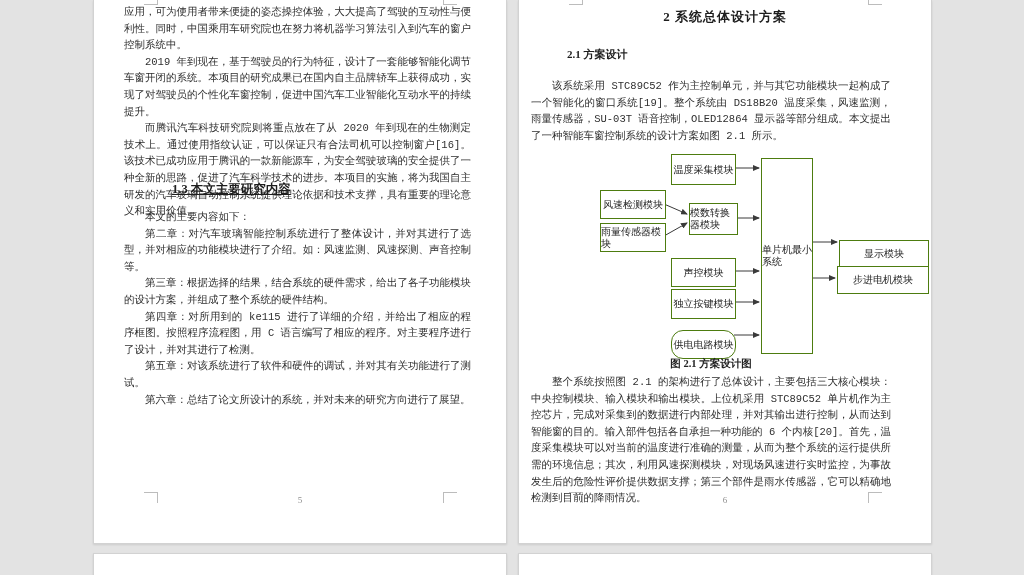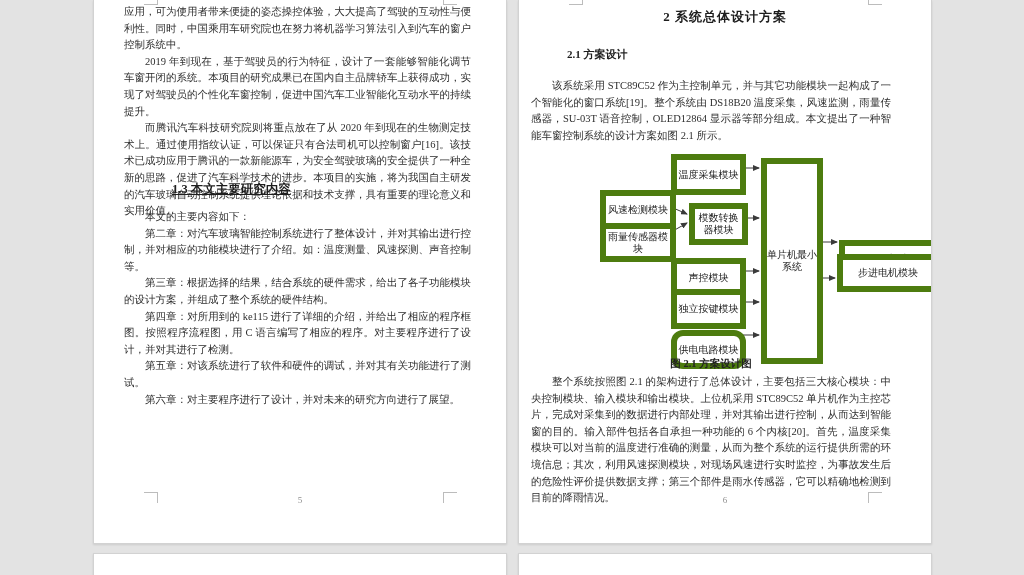--- a/index.html
+++ b/index.html
@@ -29,21 +29,21 @@
   .mark.bl{border-top:1px solid #bcbcbc;border-right:1px solid #bcbcbc;top:492px;}
   .mark.br{border-top:1px solid #bcbcbc;border-left:1px solid #bcbcbc;top:492px;}
   .mark.x1{left:50px;}
   .mark.x2{left:349px;}
 
   .bodytext{
     position:absolute;color:#2e2e2e;
     font-size:10.5px;line-height:16.6px;
     text-align:justify;
   }
-  .bodytext p{margin:0;padding:0;}
+  .bodytext p{margin:0;padding:0;font-family:Liberation Mono, monospace;}
   .bodytext p.ind{text-indent:2em;}
   #page-left .bodytext{left:30px;width:347px;}
   #page-right .bodytext{left:12px;width:360px;}
 
   .h3{
     position:absolute;left:30px;width:347px;
     font-size:12.5px;font-weight:bold;color:#1e1e1e;
     padding-left:48px;
     text-decoration:underline;
   }
@@ -58,23 +58,23 @@
     padding-left:36px;
   }
   .footer-num{
     position:absolute;top:495px;left:0;width:100%;
     text-align:center;font-size:9px;color:#8f8f8f;
   }
 
   
   .diagram{position:absolute;left:0;top:0;width:412px;height:400px;}
   .dbox{
-    position:absolute;border:6px solid #4d7c0f;background:#ffffff;
+    position:absolute;border:1px solid #4d7c0f;background:#ffffff;
     display:flex;align-items:center;justify-content:center;
-    font-size:10px;line-height:12px;color:#222222;text-align:center;
+    font-size:10px;line-height:12px;color:#222222;
   }
   .dcaption{
     position:absolute;left:12px;top:357px;width:360px;text-align:center;
     font-size:10.5px;color:#222222;font-weight:bold;
   }
   svg.connectors{position:absolute;left:0;top:0;pointer-events:none;}
 </style>
 </head>
 <body>
 
@@ -89,25 +89,25 @@
     <div class="bodytext" style="top:4px;">
       <p>应用，可为使用者带来便捷的姿态操控体验，大大提高了驾驶的互动性与便利性。同时，中国乘用车研究院也在努力将机器学习算法引入到汽车的窗户控制系统中。</p>
       <p class="ind">2019 年到现在，基于驾驶员的行为特征，设计了一套能够智能化调节车窗开闭的系统。本项目的研究成果已在国内自主品牌轿车上获得成功，实现了对驾驶员的个性化车窗控制，促进中国汽车工业智能化互动水平的持续提升。</p>
       <p class="ind">而腾讯汽车科技研究院则将重点放在了从 2020 年到现在的生物测定技术上。通过使用指纹认证，可以保证只有合法司机可以控制窗户[16]。该技术已成功应用于腾讯的一款新能源车，为安全驾驶玻璃的安全提供了一种全新的思路，促进了汽车科学技术的进步。本项目的实施，将为我国自主研发的汽车玻璃自动控制系统提供理论依据和技术支撑，具有重要的理论意义和实用价值。</p>
     </div>
 
     <div class="h3" style="top:181px;">1.3 本文主要研究内容</div>
 
     <div class="bodytext" style="top:209px;">
       <p class="ind">本文的主要内容如下：</p>
-      <p class="ind">第二章：对汽车玻璃智能控制系统进行了整体设计，并对其输出进行控制，并对相应的功能模块进行了介绍。如：温度测量、风速探测、声音控制等。</p>
+      <p class="ind">第二章：对汽车玻璃智能控制系统进行了整体设计，并对其进行了选型，并对相应的功能模块进行了介绍。如：风速监测、风速探测、声音控制等。</p>
       <p class="ind">第三章：根据选择的结果，结合系统的硬件需求，给出了各子功能模块的设计方案，并组成了整个系统的硬件结构。</p>
       <p class="ind">第四章：对所用到的 ke115 进行了详细的介绍，并给出了相应的程序框图。按照程序流程图，用 C 语言编写了相应的程序。对主要程序进行了设计，并对其进行了检测。</p>
       <p class="ind">第五章：对该系统进行了软件和硬件的调试，并对其有关功能进行了测试。</p>
-      <p class="ind">第六章：对主要程序进行了设计，并对未来的研究方向进行了展望。</p>
+      <p class="ind">第六章：总结了论文所设计的系统，并对未来的研究方向进行了展望。</p>
     </div>
 
     <div class="footer-num">5</div>
   </div>
 
   <div class="page row1" id="page-right">
     <div class="mark tl x1"></div>
     <div class="mark tr x2"></div>
     <div class="mark bl x1"></div>
     <div class="mark br x2"></div>
@@ -138,21 +138,21 @@
           <line x1="145" y1="236" x2="168" y2="223" marker-end="url(#arrow)"></line>
         </g>
       </svg>
 
       <div class="dbox" style="left:152px;top:154px;width:63px;height:29px;">温度采集模块</div>
       <div class="dbox" style="left:81px;top:190px;width:64px;height:27px;">风速检测模块</div>
       <div class="dbox" style="left:81px;top:223px;width:64px;height:27px;">雨量传感器模块</div>
       <div class="dbox" style="left:170px;top:203px;width:47px;height:30px;">模数转换器模块</div>
       <div class="dbox" style="left:242px;top:158px;width:50px;height:194px;">单片机最小系统</div>
       <div class="dbox" style="left:320px;top:240px;width:88px;height:25px;">显示模块</div>
-      <div class="dbox" style="left:318px;top:254px;width:90px;height:26px;">步进电机模块</div>
+      <div class="dbox" style="left:318px;top:266px;width:90px;height:26px;">步进电机模块</div>
       <div class="dbox" style="left:152px;top:258px;width:63px;height:27px;">声控模块</div>
       <div class="dbox" style="left:152px;top:289px;width:63px;height:28px;">独立按键模块</div>
       <div class="dbox" style="left:152px;top:330px;width:63px;height:27px;border-radius:12px;">供电电路模块</div>
     </div>
 
     <div class="dcaption">图 2.1 方案设计图</div>
 
     <div class="bodytext" style="top:374px;">
       <p class="ind">整个系统按照图 2.1 的架构进行了总体设计，主要包括三大核心模块：中央控制模块、输入模块和输出模块。上位机采用 STC89C52 单片机作为主控芯片，完成对采集到的数据进行内部处理，并对其输出进行控制，从而达到智能窗的目的。输入部件包括各自承担一种功能的 6 个内核[20]。首先，温度采集模块可以对当前的温度进行准确的测量，从而为整个系统的运行提供所需的环境信息；其次，利用风速探测模块，对现场风速进行实时监控，为事故发生后的危险性评价提供数据支撑；第三个部件是雨水传感器，它可以精确地检测到目前的降雨情况。</p>
     </div>

